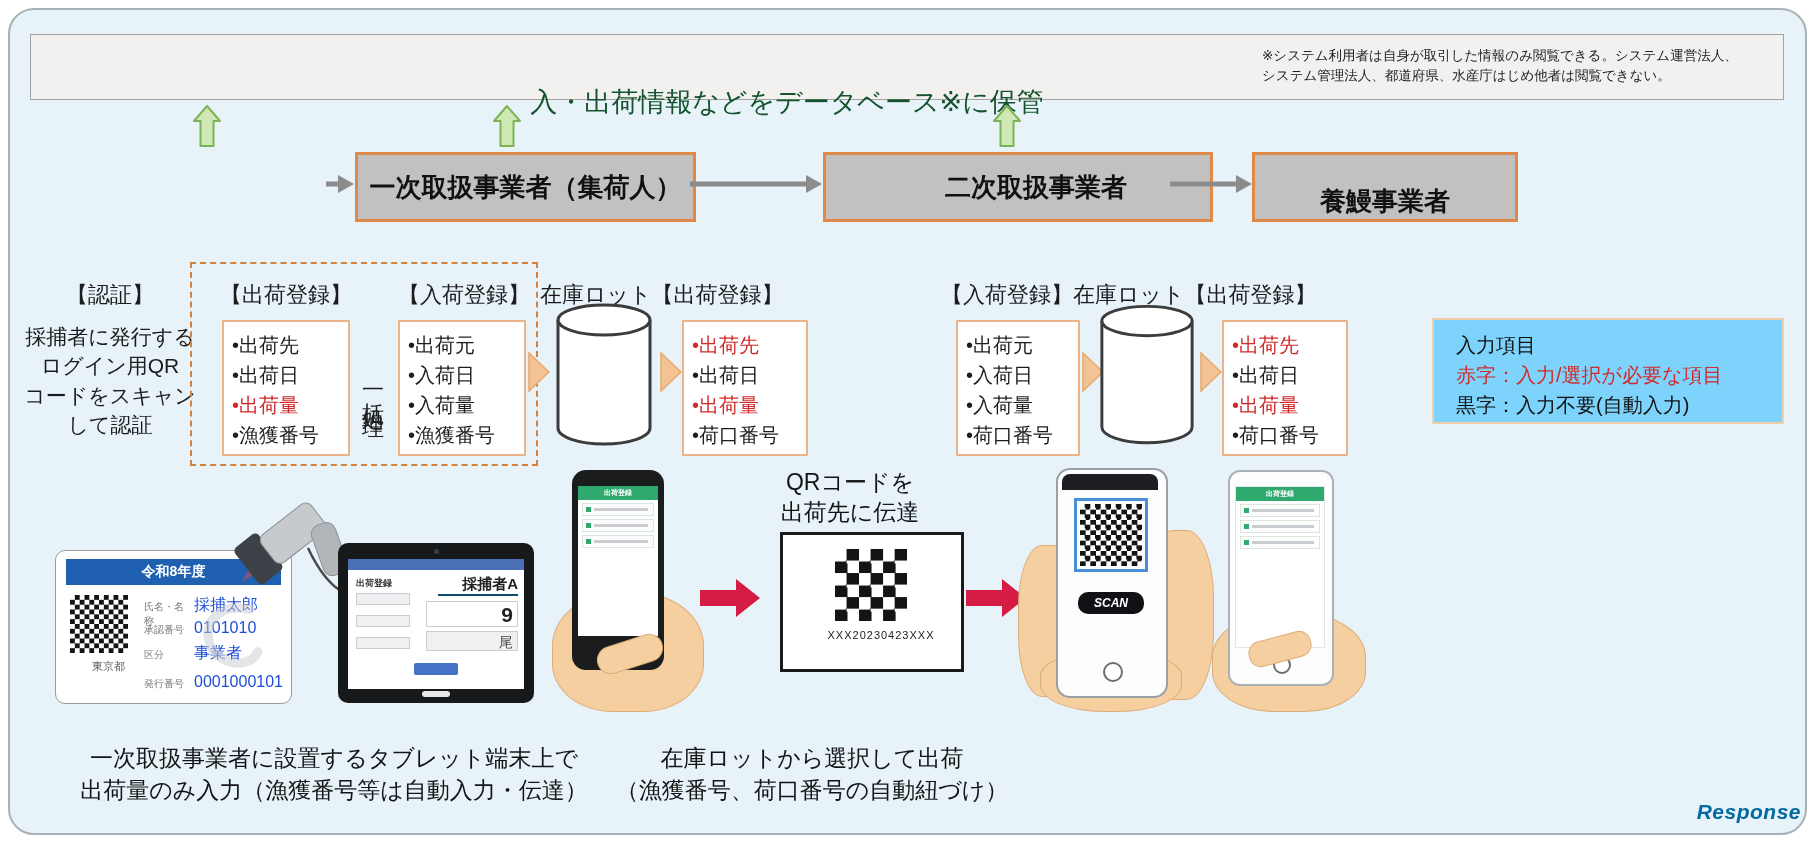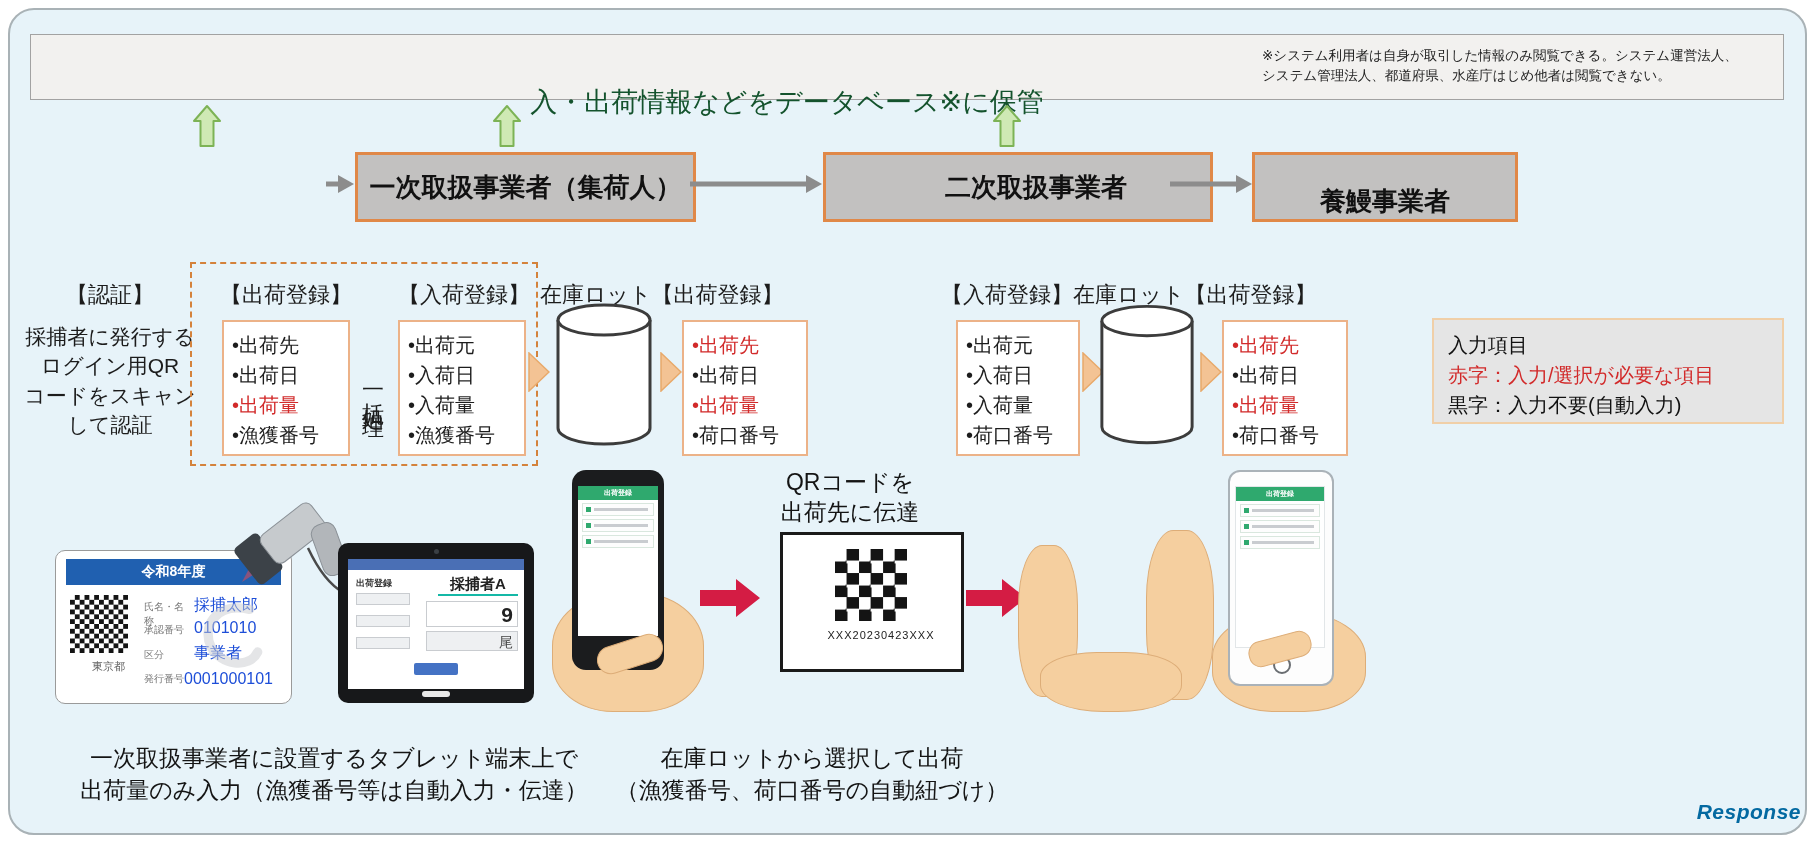--- a/index.html
+++ b/index.html
@@ -19,22 +19,22 @@
   .h2{top:280px;font-size:22px;color:#1c1c1c;}
   .dashed{left:190px;top:262px;width:344px;height:200px;border:2.5px dashed var(--dash-orange,#d4823c);}
   .pre{white-space:pre-line;}
   .authBody{left:12px;top:322px;width:196px;text-align:center;font-size:21px;line-height:1.4;color:#1c1c1c;}
   .ibox{top:320px;height:136px;background:#fff;border:2px solid var(--orange-light,#ecb288);
         padding:8px 6px 0 8px;box-sizing:border-box;}
   .li{font-size:20px;line-height:30px;color:#1d1d1d;white-space:nowrap;}
   .li.red{color:var(--red,#d22a2a);}
   .batch{left:352px;top:326px;width:36px;height:132px;writing-mode:vertical-rl;font-size:22px;
          letter-spacing:7px;color:#1c1c1c;text-align:center;}
-  .legend{left:1432px;top:318px;width:352px;height:106px;background:#e5e5e5;border:2px solid #f0cfa8;
-          padding:10px 14px;box-sizing:border-box;font-size:20px;line-height:1.5;color:#111;}
+  .legend{left:1432px;top:318px;width:352px;height:106px;background:#7dd3fc;border:2px solid #f0cfa8;
+          padding:10px 22px;box-sizing:border-box;font-size:20px;line-height:1.5;color:#111;}
   .legend .red{color:var(--red,#d22a2a);}
   
   .caption{top:742px;text-align:center;font-size:23px;line-height:1.4;color:#141414;}
   
   .card{left:55px;top:550px;width:235px;height:152px;background:#fff;border:1.5px solid #9a9a9a;border-radius:10px;}
   .cardHead{left:10px;top:8px;right:10px;height:26px;background:var(--card-blue,#2060b0);color:#fff;
             display:flex;align-items:center;justify-content:center;font-size:14px;font-weight:bold;}
   .cl{font-size:10px;color:#777;}
   .cv{font-size:16px;color:#1d4ed8;}
   .qr{background:repeating-conic-gradient(#141414 0% 25%,#ffffff 0% 50%);background-size:16.7% 16.7%;}
@@ -221,21 +221,21 @@
         <span class="cv">採捕太郎</span>
       </div>
       <div style="display:flex;gap:10px;align-items:baseline;height:24px;">
         <span class="cl" style="width:40px;">承認番号</span>
         <span class="cv">0101010</span>
       </div>
       <div style="display:flex;gap:10px;align-items:baseline;height:24px;">
         <span class="cl" style="width:40px;">区分</span>
         <span class="cv">事業者</span>
       </div>
-      <div style="display:flex;align-items:center;height:24px;">
+      <div style="display:flex;gap:10px;align-items:flex-end;height:24px;">
         <span class="cl" style="width:40px;">発行番号</span>
         <span class="cv">0001000101</span>
       </div>
     </div>
     <svg class="abs" style="left:135px;top:40px;" width="80" height="90" viewBox="0 0 60 60">
       <path d="M44 10 C18 4 8 24 15 38 C22 52 44 55 50 42" fill="none" stroke="#c9ccd0" stroke-width="7" stroke-linecap="round" opacity="0.5"></path>
     </svg>
   </div>
 
   <div class="abs beam"></div>
@@ -249,21 +249,21 @@
   </svg>
 
   <div class="abs tablet">
     <div class="abs" style="left:96px;top:6px;width:5px;height:5px;border-radius:50%;background:#3a3f44;"></div>
     <div class="abs tabScreen">
       <div class="abs tabBar"></div>
       <div class="abs" style="left:8px;top:18px;font-size:9px;font-weight:bold;color:#333;">出荷登録</div>
       <div class="abs field" style="left:8px;top:34px;width:52px;height:10px;"></div>
       <div class="abs field" style="left:8px;top:56px;width:52px;height:10px;"></div>
       <div class="abs field" style="left:8px;top:78px;width:52px;height:10px;"></div>
-      <div class="abs" style="left:90px;top:16px;width:80px;text-align:center;font-size:15px;font-weight:bold;color:#222;border-bottom:2px solid #14b8a6;">採捕者A</div>
+      <div class="abs" style="left:90px;top:16px;width:80px;text-align:right;font-size:15px;font-weight:bold;color:#222;border-bottom:2px solid #0c4a6e;">採捕者A</div>
       <div class="abs field" style="left:78px;top:42px;width:92px;height:26px;text-align:right;font-size:21px;font-weight:bold;color:#222;line-height:26px;padding-right:4px;box-sizing:border-box;background:#fff;">9</div>
       <div class="abs field" style="left:78px;top:72px;width:92px;height:20px;text-align:right;font-size:14px;color:#444;line-height:20px;padding-right:4px;box-sizing:border-box;">尾</div>
       <div class="abs btnBlue" style="left:66px;top:104px;width:44px;height:12px;"></div>
     </div>
     <div class="abs" style="left:84px;top:148px;width:28px;height:6px;background:#e8e8e8;border-radius:3px;"></div>
   </div>
 
   <div class="abs hand" style="left:552px;top:592px;width:150px;height:118px;border-radius:45% 45% 40% 40%;"></div>
   <div class="abs phoneDark" style="left:572px;top:470px;width:92px;height:200px;">
     <div class="abs" style="left:6px;top:16px;width:80px;height:150px;background:#fff;">
@@ -300,20 +300,26 @@
 
   <div class="abs" style="left:964px;top:575px;">
     <svg width="64" height="46" viewBox="0 0 64 46">
         <path d="M2 15 H38 V4 L62 23 L38 42 V31 H2 Z" fill="var(--red-arrow)"></path>
       </svg>
   </div>
 
   <div class="abs hand" style="left:1018px;top:545px;width:58px;height:150px;border-radius:40%;"></div>
   <div class="abs hand" style="left:1146px;top:530px;width:66px;height:168px;border-radius:40%;"></div>
   <div class="abs hand" style="left:1040px;top:652px;width:140px;height:58px;border-radius:40% 40% 45% 45%;"></div>
+  <div class="abs" style="left:1056px;top:468px;width:108px;height:226px;background:#fdfdfd;border:2px solid #9aa0a6;border-radius:14px;">
+    <div class="abs" style="left:4px;top:4px;width:96px;height:16px;background:#1c1e22;border-radius:8px 8px 0 0;"></div>
+    <div class="abs qr" style="left:22px;top:34px;width:62px;height:62px;outline:3px solid #4a90d9;outline-offset:3px;"></div>
+    <div class="abs scanPill" style="left:20px;top:122px;width:66px;height:22px;">SCAN</div>
+    <div class="abs homeBtn" style="left:45px;top:192px;width:16px;height:16px;background:#fff;"></div>
+  </div>
 
   <div class="abs hand" style="left:1212px;top:612px;width:152px;height:98px;border-radius:45% 45% 40% 40%;"></div>
   <div class="abs" style="left:1228px;top:470px;width:102px;height:212px;background:#fdfdfd;border:2px solid #aab2b8;border-radius:12px;">
     <div class="abs" style="left:5px;top:14px;width:88px;height:160px;background:#fff;border:1px solid #e2e6e8;">
       <div class="appBar" style="height:14px;">出荷登録</div>
       <div class="row">
           <div class="dotg"></div>
           <div class="ln"></div>
         </div>
       <div class="row">

